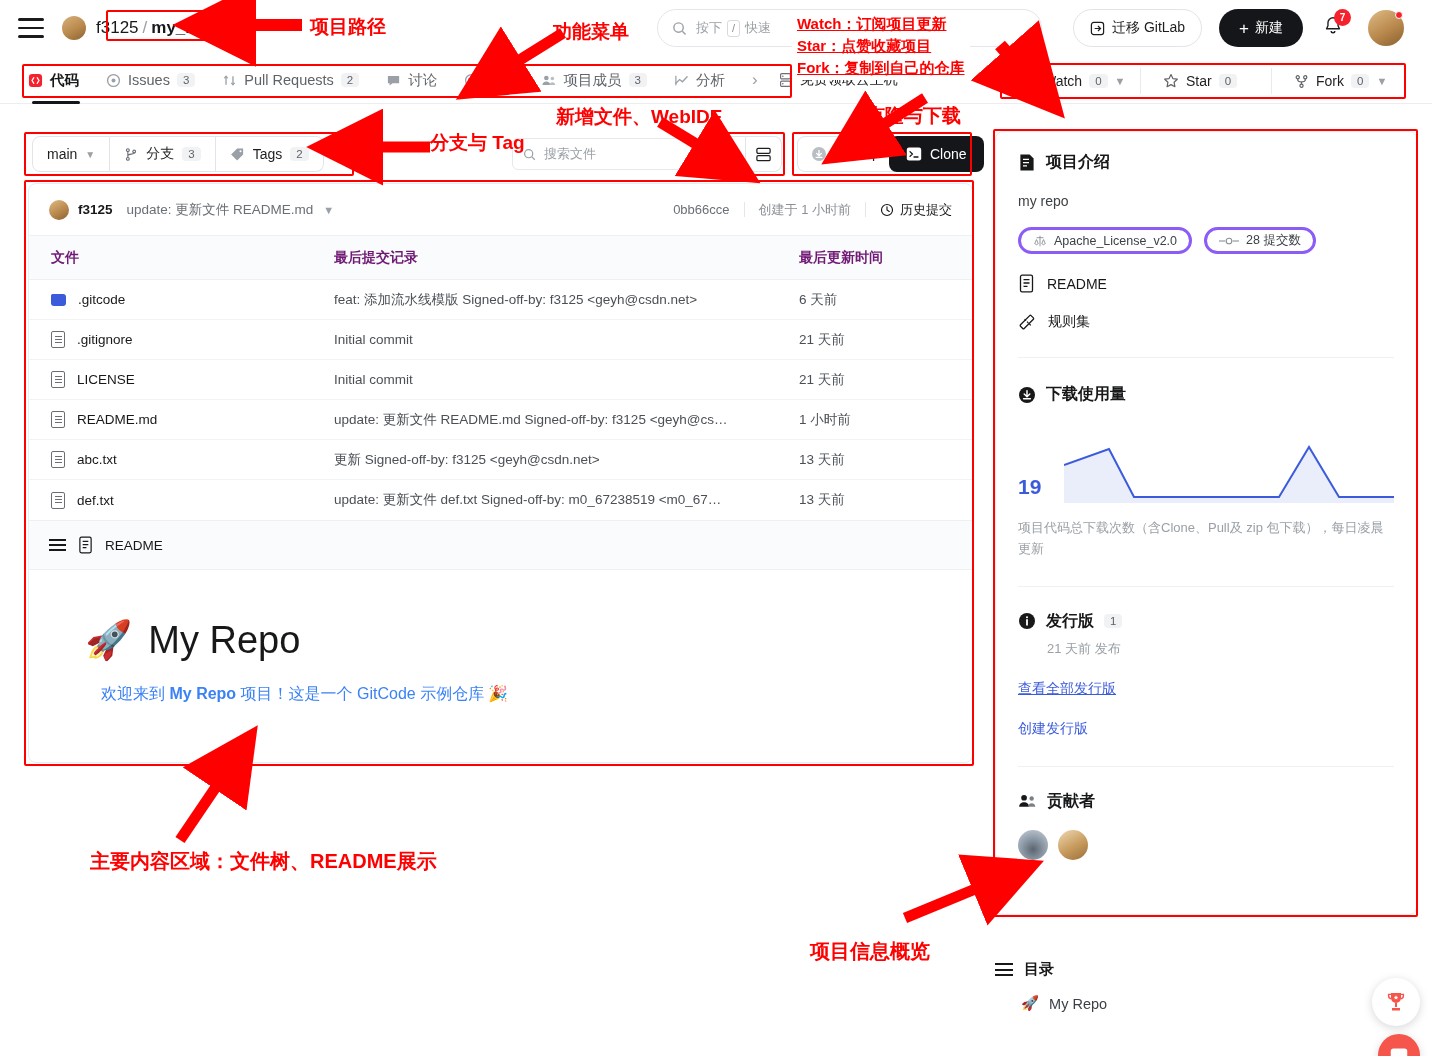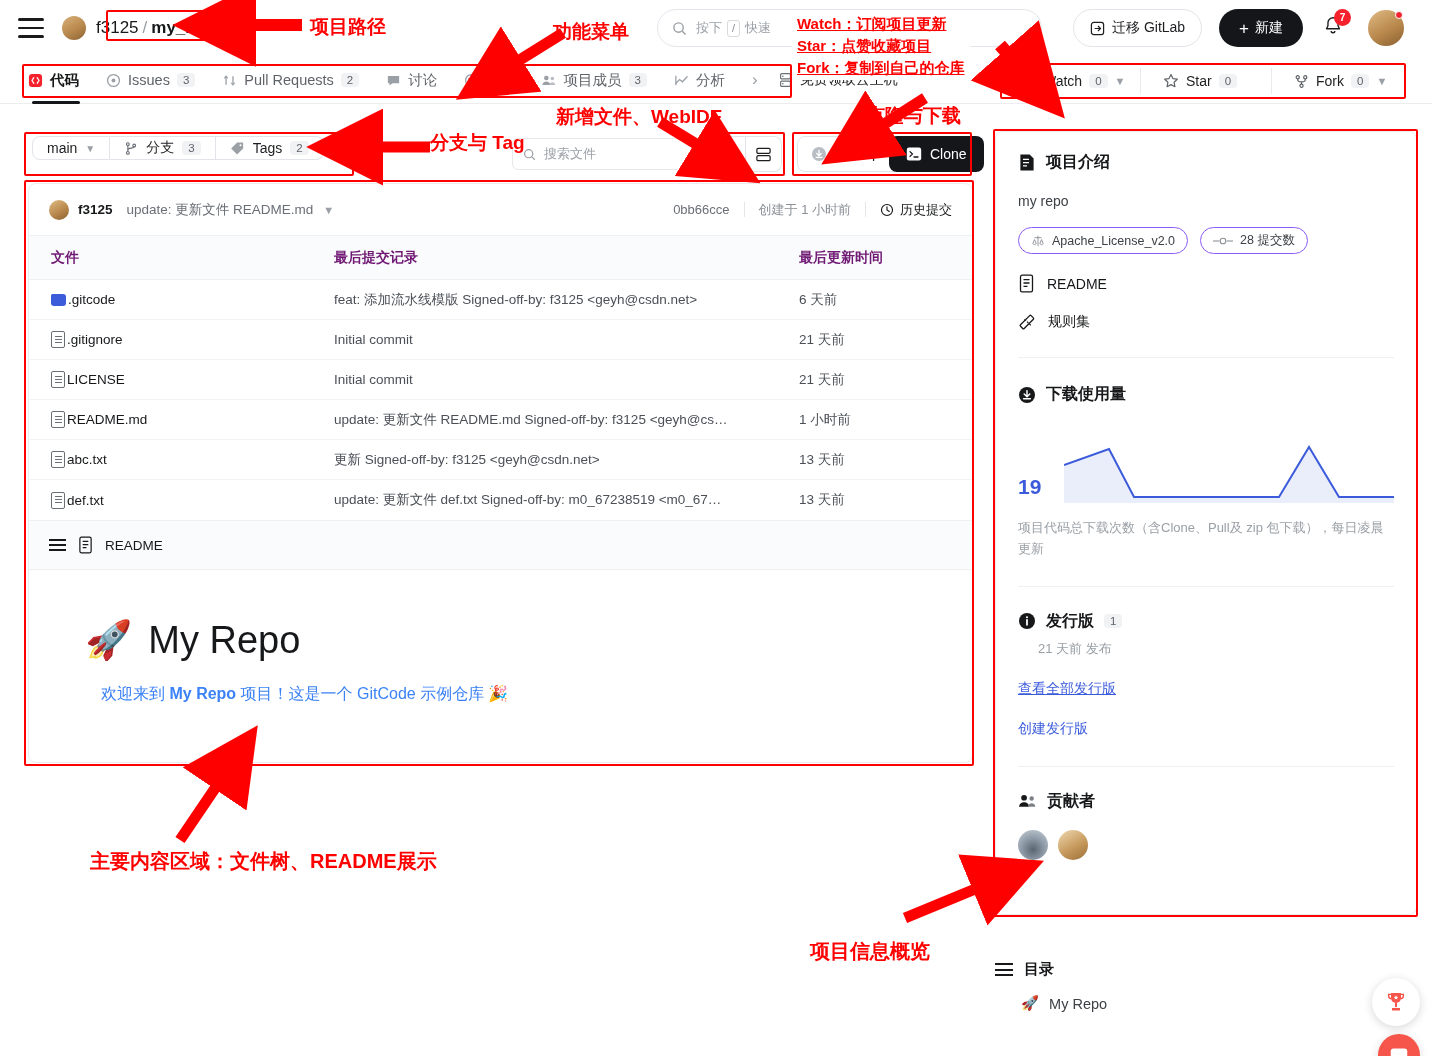--- a/index.html
+++ b/index.html
@@ -65,21 +65,21 @@
          height:30px; padding:0 13px; font-size:14px; color:#1d1e20; cursor:pointer;}
   .wsf .num { background:#f1f2f4; border-radius:4px; font-size:11.5px; padding:1px 6px; color:#5f6368;}
   .wsf .cv { color:#9aa0a6; font-size:11px; }
   #watch-grp { left:1008px; }
   #star-grp  { left:1150px; }
   #fork-grp  { left:1281px; }
   .vdiv { position:absolute; top:68px; width:1px; height:26px; background:#e8eaee; }
 
   
   .toolbar { position:absolute; left:32px; top:136px; display:flex; align-items:center; gap:0; }
-  .seg { border:1px solid #e2e4e9; height:24px; display:flex; align-items:center; gap:8px;
+  .seg { border:1px solid #e2e4e9; height:36px; display:flex; align-items:center; gap:8px;
          padding:0 14px; font-size:14px; color:#1d1e20; background:#fff; cursor:pointer; white-space:nowrap;}
   .seg.first { border-radius:8px 0 0 8px; }
   .seg.mid   { border-left:none; }
   .seg.last  { border-left:none; border-radius:0 8px 8px 0; }
   .seg .num { background:#f1f2f4; border-radius:4px; font-size:11.5px; padding:1px 6px; color:#5f6368;}
 
   .file-search { position:absolute; left:512px; top:138px; width:185px; height:32px;
                  border:1px solid #e6e8ec; border-radius:6px; display:flex; align-items:center;
                  gap:8px; padding:0 10px; font-size:13px; color:#9aa0a6; }
   .icon-btns { position:absolute; left:710px; top:136px; display:flex; }
@@ -108,21 +108,21 @@
   .cm-right .sep { width:1px; height:15px; background:#e4e6ea; margin:0 14px; }
   .cm-hash { color:#6a6f76; }
   .cm-hist { color:#17181a; display:flex; align-items:center; gap:6px; cursor:pointer;}
 
   .tbl-head { height:44px; display:flex; align-items:center; background:#fafbfc;
               border-bottom:1px solid #eef0f2; font-size:14px; font-weight:700; color:#701a75;}
   .c1 { width:305px; padding-left:22px; }
   .c2 { width:465px; }
   .c3 { flex:1; }
   .frow { height:40px; display:flex; align-items:center; font-size:13.5px; border-bottom:1px solid #f2f3f5;}
-  .frow .c1 { display:flex; align-items:center; gap:2px; color:#17181a; }
+  .frow .c1 { display:flex; align-items:center; gap:12px; color:#17181a; }
   .frow .c2 { color:#4b5057; white-space:nowrap; overflow:hidden; text-overflow:ellipsis; padding-right:29px;}
   .frow .c3 { color:#4b5057; }
   .folder-ico { width:15px; height:12px; background:#3b5bdb; border-radius:1.5px 3px 3px 3px; flex:none;}
   .file-ico { width:14px; height:17px; border:1.3px solid #6a6f76; border-radius:2px; position:relative; flex:none;}
   .file-ico:before { content:""; position:absolute; left:2.5px; top:3.5px; width:7px; height:1.2px; background:#6a6f76;
                      box-shadow:0 3px 0 #6a6f76, 0 6px 0 #6a6f76; }
 
   .readme-head { height:50px; display:flex; align-items:center; gap:12px; padding:0 20px;
                  background:#fafbfc; border-bottom:1px solid #eef0f2; border-top:1px solid #eef0f2; }
   .rh-lines { display:flex; flex-direction:column; gap:3px; width:17px; cursor:pointer;}
@@ -133,34 +133,34 @@
                     display:flex; align-items:center; gap:16px; }
   .readme-body p { margin:16px; font-size:16px; color:#3b82f6; }
   .readme-body p b { font-weight:700; }
 
   
   .sidecard { position:absolute; left:995px; top:131px; width:422px; height:784px;
               border:1px solid #eaecef; border-radius:8px; background:#fff; padding:20px 22px; }
   .sec-title { display:flex; align-items:center; gap:10px; font-size:16px; font-weight:700; color:#17181a;}
   .desc { font-size:14px; color:#3c4146; margin:20px 0 0 0; }
   .chips { display:flex; gap:12px; margin-top:18px; }
-  .chip { border:1px solid #8b5cf6; border-radius:14px; height:27px; display:flex; align-items:center;
+  .chip { border:3px solid #8b5cf6; border-radius:14px; height:27px; display:flex; align-items:center;
           gap:7px; padding:0 12px; font-size:12.5px; color:#3c4146; cursor:pointer; white-space:nowrap;}
   .srow { display:flex; align-items:center; gap:12px; font-size:14px; color:#17181a; margin-top:20px; cursor:pointer;}
   .divider { height:1px; background:#eef0f2; margin:26px 0 0 0; }
 
   .usage-wrap { display:flex; align-items:flex-end; margin-top:26px; }
   .usage-num { font-size:21px; font-weight:700; color:#3b5bdb; margin-bottom:4px; width:46px; flex:none;}
   .usage-note { font-size:13px; color:#9aa0a6; line-height:1.65; margin-top:14px; }
 
   .rel-row { display:flex; align-items:center; gap:11px; margin-top:20px; }
   .rel-ver { font-size:14px; font-weight:700; color:#17181a; }
   .badge-green { border:1px solid #2ea043; color:#2ea043; border-radius:12px; font-size:12px;
                  padding:2px 10px; background:#fff; }
-  .rel-date { font-size:13px; color:#9aa0a6; margin:8px 0 0 20px; }
+  .rel-date { font-size:13px; color:#9aa0a6; margin:8px 0 0 29px; }
   .link { color:#3b5bdb; font-size:14px; display:block; margin-top:22px; cursor:pointer; }
   .link.u { text-decoration:underline; }
   .cnt-badge { background:#f1f2f4; color:#5f6368; border-radius:4px; font-size:11.5px; padding:1px 6px; font-weight:400;}
 
   .contrib-avatars { display:flex; gap:10px; margin-top:18px; }
   .cav { width:30px; height:30px; border-radius:50%; cursor:pointer; }
   .cav1 { background:radial-gradient(circle at 50% 65%, #5a6570 0%, #8d99a6 45%, #c9d3db 100%); }
   .cav2 { background:linear-gradient(150deg,#efd9b2 0%,#c79a5d 55%,#9a6f38 100%); }
 
   

